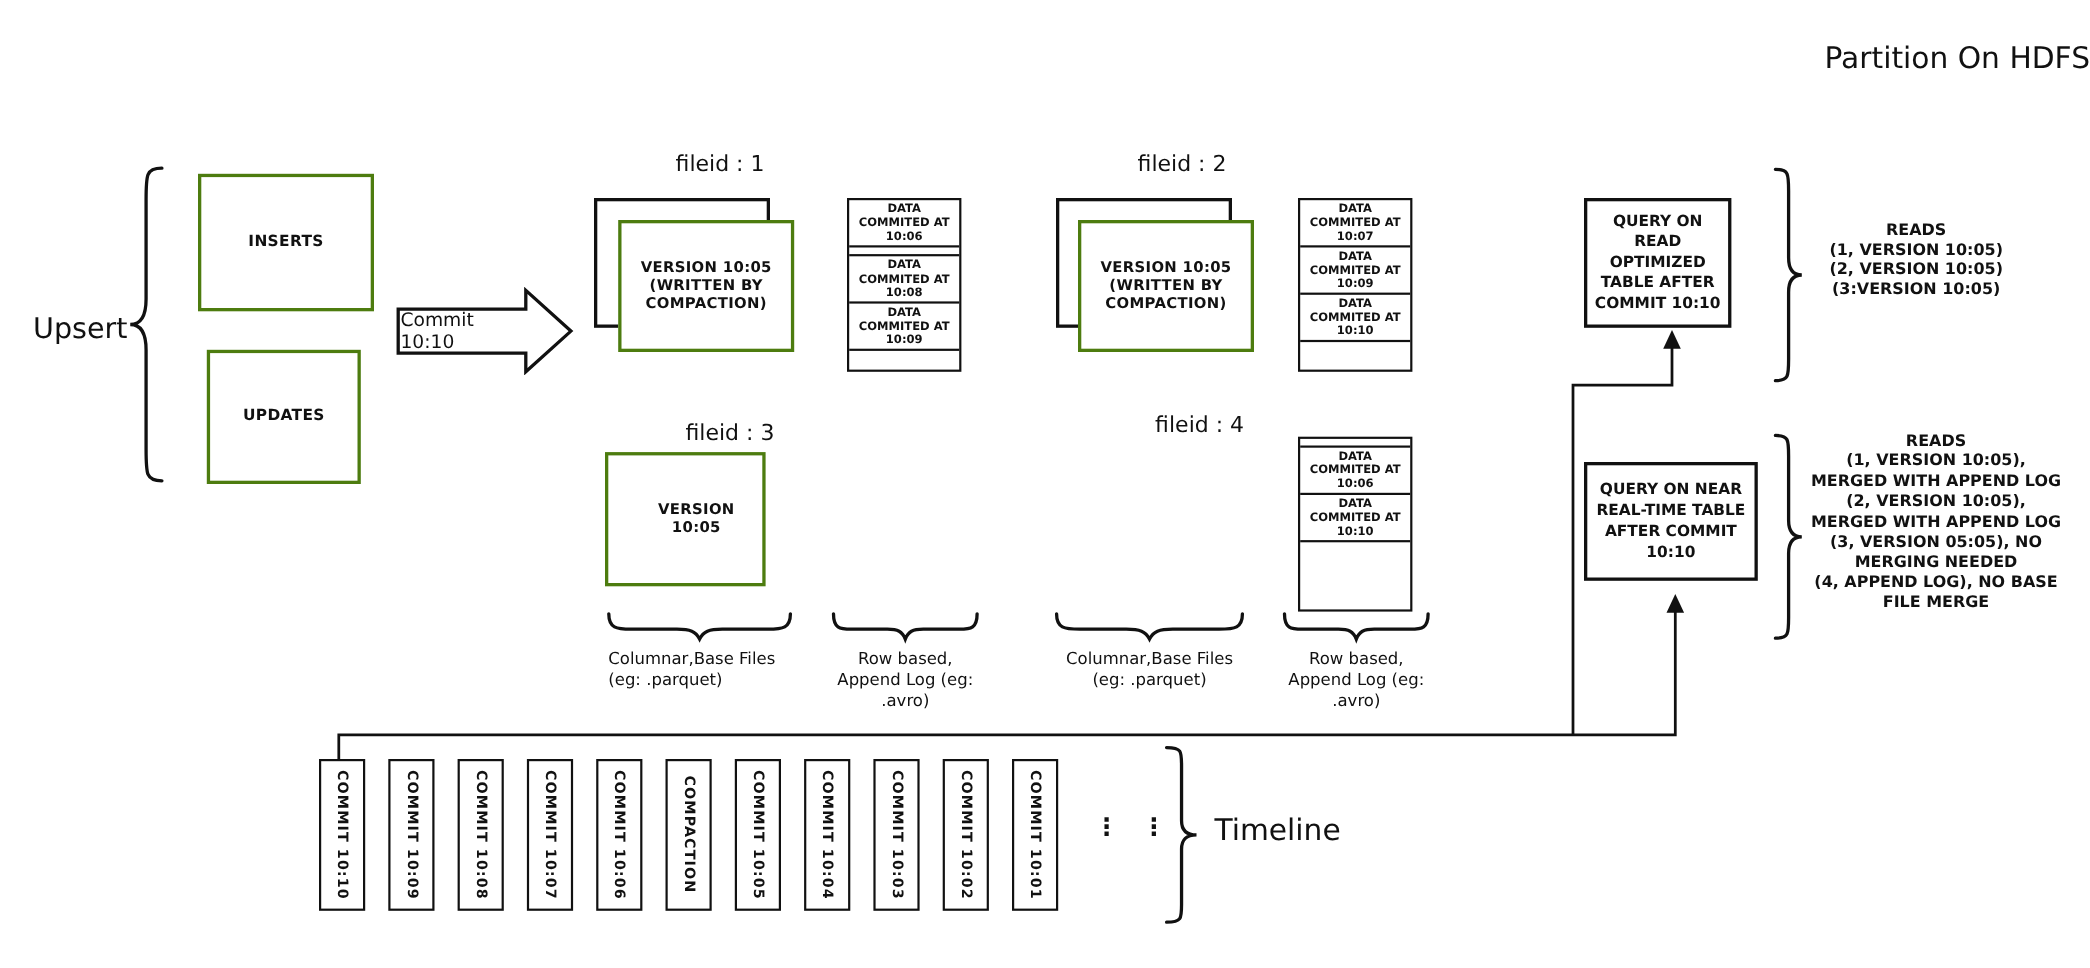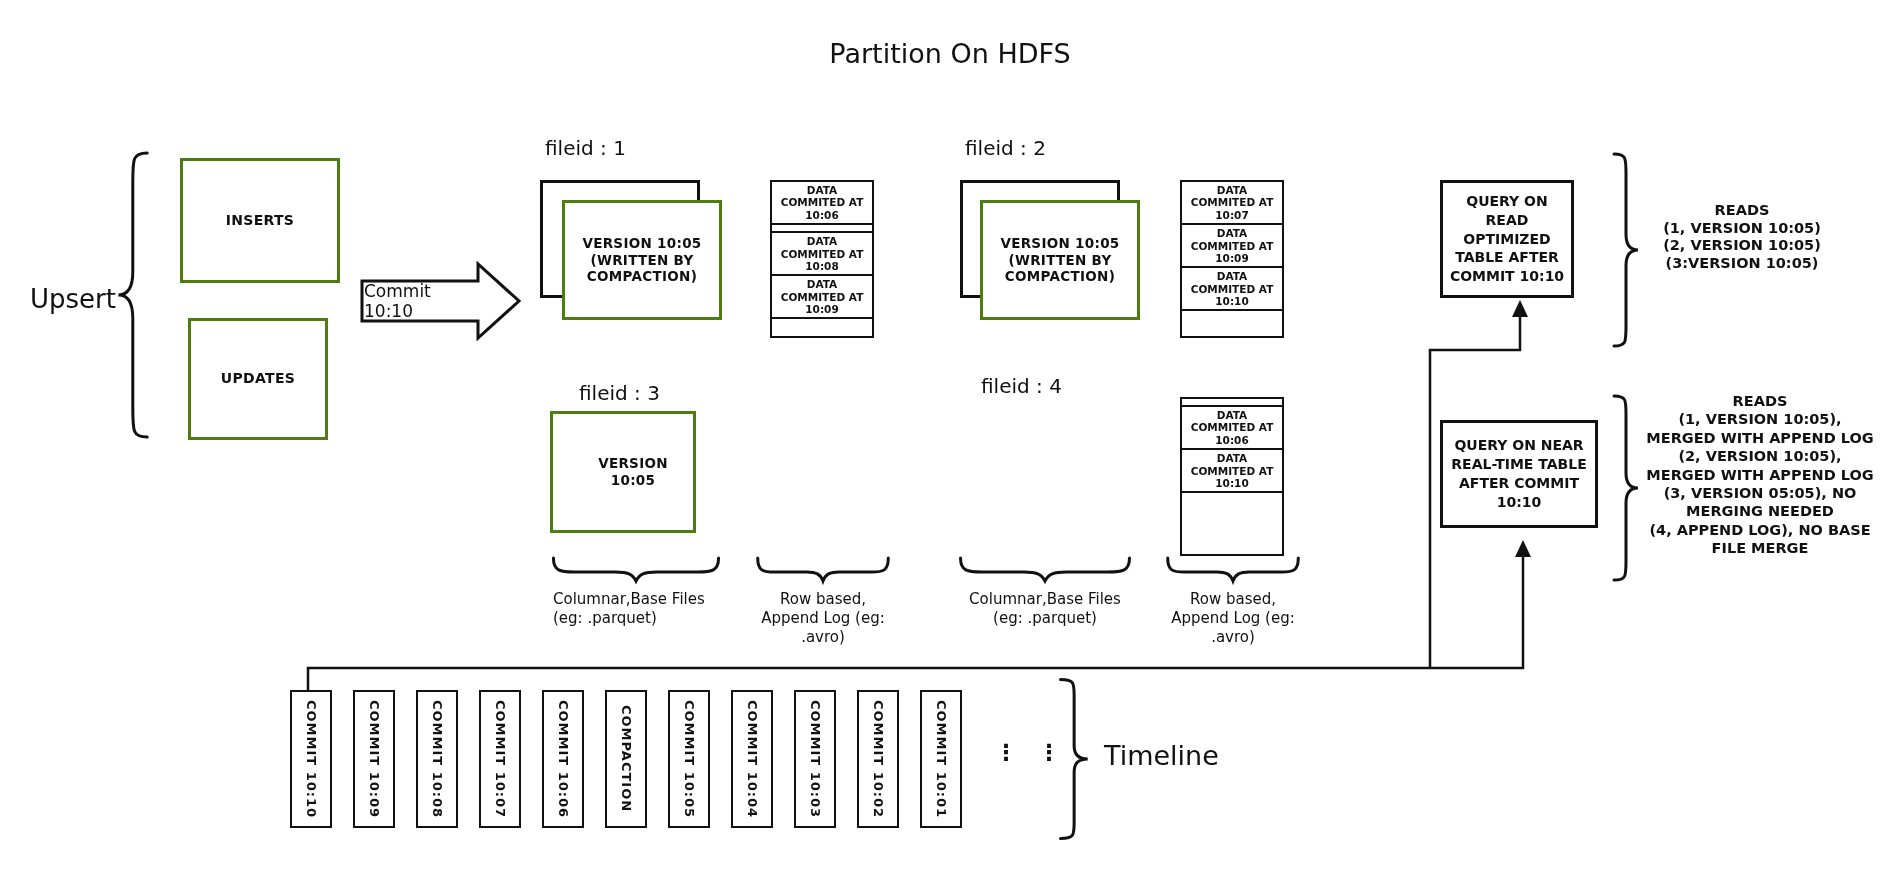--- a/index.html
+++ b/index.html
@@ -1,25 +1,25 @@
 <!DOCTYPE html>
 <html><head>
 <meta charset="utf-8">
 <style>
   * { box-sizing: border-box; margin: 0; padding: 0; }
   html,body { width:1900px; height:880px; background:#fff; color:#111;
     font-family:"DejaVu Sans", sans-serif; position:relative; overflow:hidden; }
   .abs { position:absolute; }
-  .title { top:38px; left:0; width:1900px; text-align:center; font-size:27px; }
+  .title { top:38px; left:0; width:1900px; text-align:right; font-size:27px; }
   .hand { font-size:26px; }
   .obox { position:absolute; border:3px solid #4d7c0f; background:#fff;
     display:flex; align-items:center; justify-content:center; text-align:center;
     font-weight:bold; font-size:14px; line-height:1.25; letter-spacing:.3px; padding:4px; }
   .plain { position:absolute; border:3px solid #111; background:#fff; }
-  .fileid { position:absolute; width:150px; text-align:left; font-size:20px; }
+  .fileid { position:absolute; width:150px; text-align:right; font-size:20px; }
   .log { position:absolute; border:2.5px solid #111; background:#fff; }
   .log-seg { width:100%; border-bottom:2.5px solid #111; display:flex; align-items:center;
     justify-content:center; text-align:center; font-weight:bold; font-size:10.5px;
     line-height:1.18; padding:2px 4px; min-height:30px; }
   .log-strip { width:100%; height:8px; border-bottom:2.5px solid #111; }
   .brace-label { position:absolute; font-size:15px; line-height:19px; }
   .center { text-align:center; }
   .reads { position:absolute; font-weight:bold; text-align:center; font-size:14.5px; }
   .reads1 { line-height:17.5px; }
   .reads2 { line-height:18.4px; }
@@ -66,21 +66,21 @@
 
 <div class="fileid" style="left:965px; top:136px;">fileid : 2</div>
 <div class="plain" style="left:960px; top:180px; width:160px; height:118px;"></div>
 <div class="obox" style="left:980px; top:200px; width:160px; height:120px; font-size:13.5px;">VERSION 10:05 (WRITTEN BY COMPACTION)</div>
 <div class="log" style="left:1180px; top:180px; width:104px; height:158px;">
   <div class="log-seg">DATA COMMITED AT 10:07</div>
   <div class="log-seg">DATA COMMITED AT 10:09</div>
   <div class="log-seg">DATA COMMITED AT 10:10</div>
 </div>
 
-<div class="fileid" style="left:579px; top:381px;">fileid : 3</div>
+<div class="fileid" style="left:554px; top:381px;">fileid : 3</div>
 <div class="obox" style="left:550px; top:411px; width:146px; height:122px; font-size:13.5px;padding-left:24px;">VERSION 10:05</div>
 
 <div class="fileid" style="left:981px; top:374px;">fileid : 4</div>
 <div class="log" style="left:1180px; top:397px; width:104px; height:159px;">
   <div class="log-strip"></div>
   <div class="log-seg">DATA COMMITED AT 10:06</div>
   <div class="log-seg">DATA COMMITED AT 10:10</div>
 </div>
 
 <svg class="shape" style="left:550px; top:556px;" width="172" height="26" viewBox="0 0 100 26" preserveAspectRatio="none">

